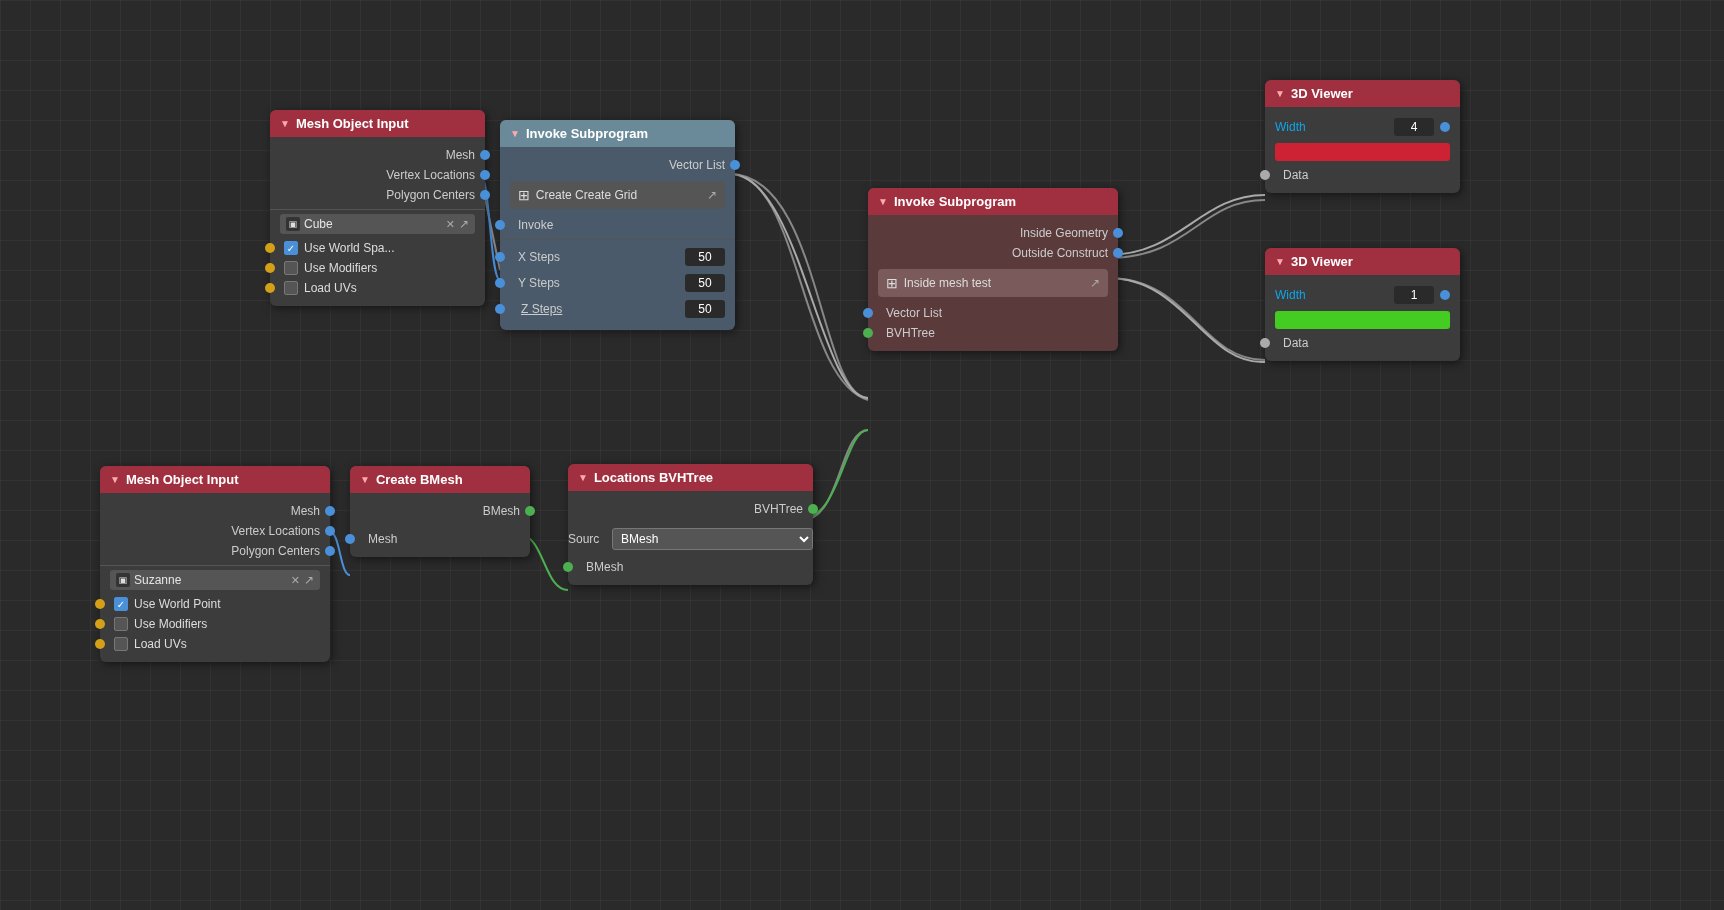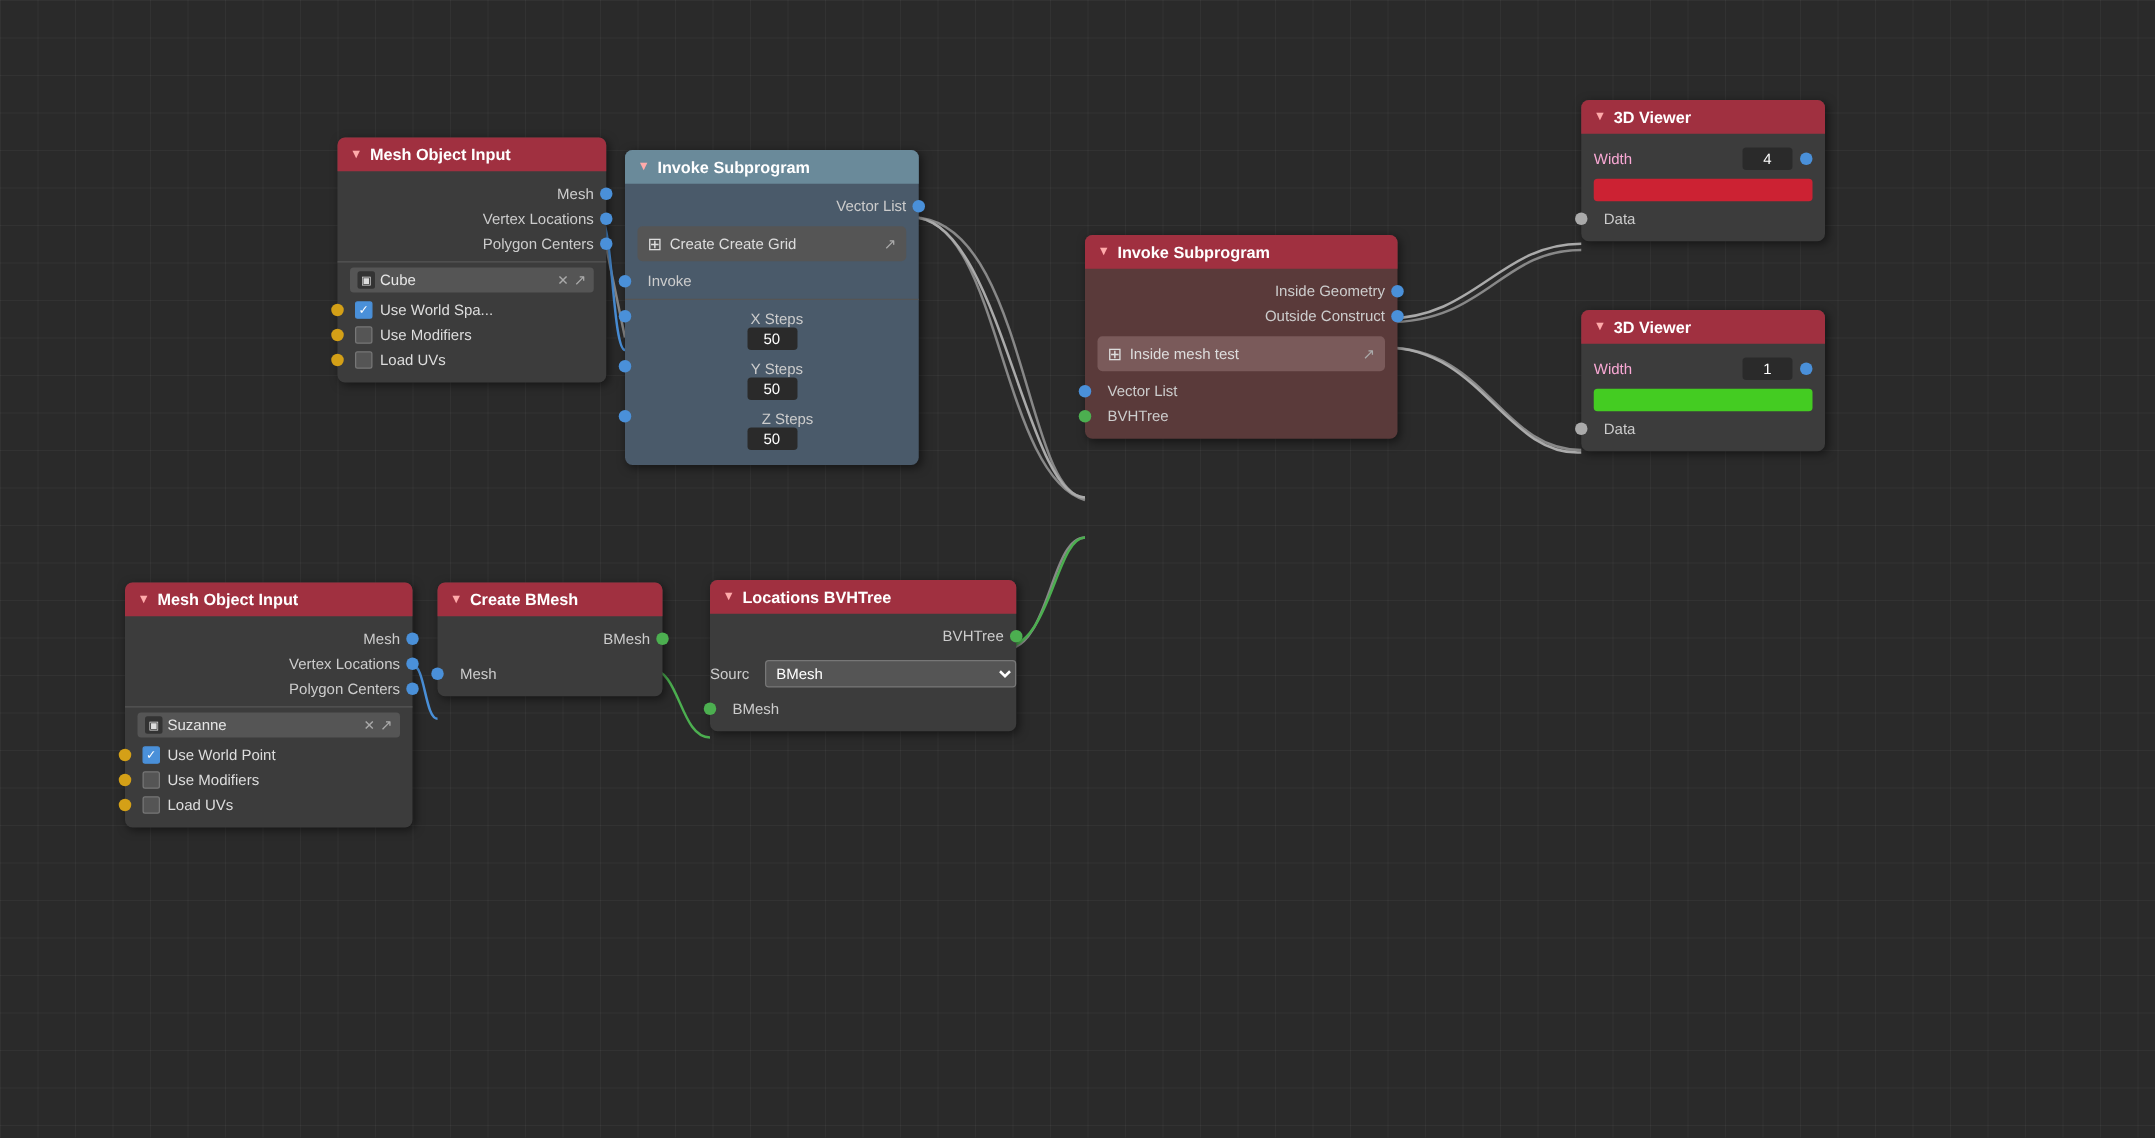--- a/index.html
+++ b/index.html
@@ -90,21 +90,21 @@
     }
 
     .field-row {
       display: flex;
       align-items: center;
       padding: 3px 10px;
       gap: 6px;
     }
 
     .field-label {
-      color: #f9a8d4;
+      color: #0ea5e9;
       flex: 1;
     }
 
     .checkbox-row {
       display: flex;
       align-items: center;
       padding: 3px 14px;
       gap: 6px;
       position: relative;
     }
@@ -178,21 +178,20 @@
 
     .subprogram-icon {
       font-size: 14px;
     }
 
     .step-row {
       display: flex;
       align-items: center;
       padding: 4px 10px;
       position: relative;
-      flex-direction: column;
     }
 
     .step-label {
       flex: 1;
       color: #ccc;
     }
 
     .step-value-box {
       background: #2a2a2a;
       border-radius: 3px;
@@ -351,21 +350,21 @@
       <span class="step-label" style="margin-left:8px;">X Steps</span>
       <div class="step-value-box">50</div>
     </div>
     <div class="step-row">
       <span class="socket-dot blue left"></span>
       <span class="step-label" style="margin-left:8px;">Y Steps</span>
       <div class="step-value-box">50</div>
     </div>
     <div class="step-row">
       <span class="socket-dot blue left"></span>
-      <span class="step-label" style="margin-left:25px;">Z Steps</span>
+      <span class="step-label" style="margin-left:11px;text-decoration:underline;">Z Steps</span>
       <div class="step-value-box">50</div>
     </div>
   </div>
 </div>
 
 <div class="node" style="left:868px; top:188px; width:250px; background:#5a3a3a;">
   <div class="node-header">
     <span class="triangle">▼</span>
     <span>Invoke Subprogram</span>
   </div>

